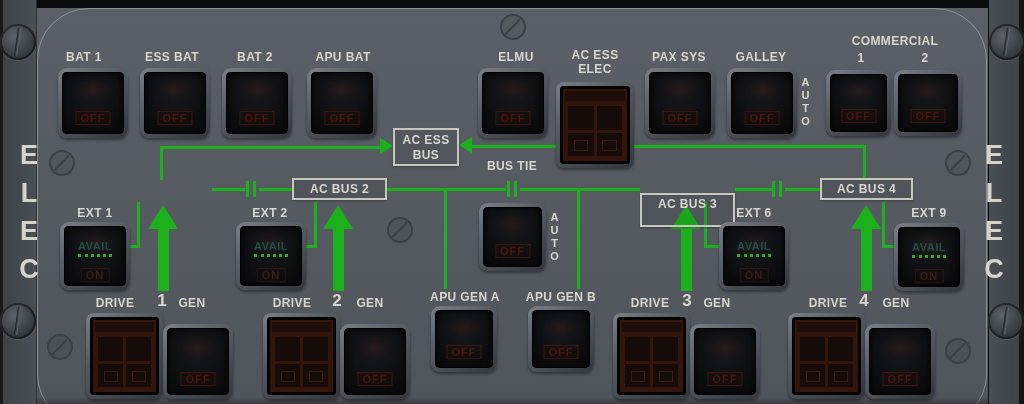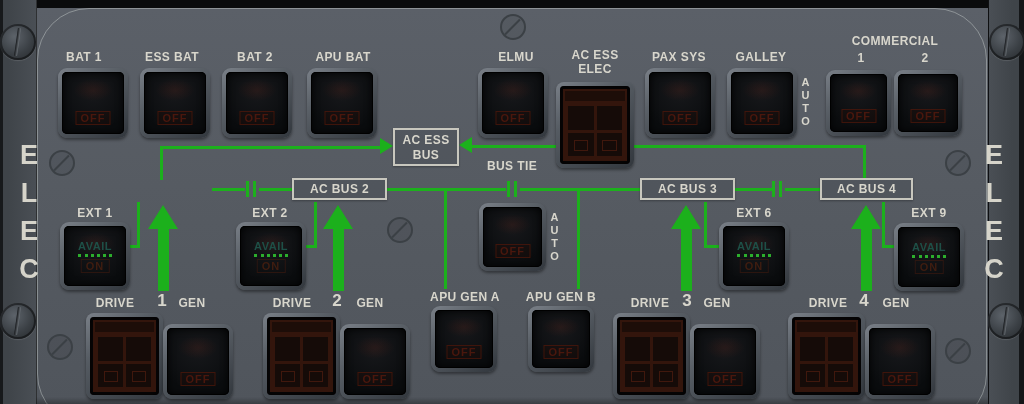--- a/index.html
+++ b/index.html
@@ -48,21 +48,21 @@
   .pb{border-radius:9px;background:linear-gradient(145deg,#7a8088 0%,#5a6067 35%,#32373d 100%);
       box-shadow:0 2px 3px rgba(0,0,0,.4);padding:4px;box-sizing:border-box;}
   .pb .pf{position:relative;width:100%;height:100%;border-radius:5px;
       background:radial-gradient(circle at 50% 32%,#17181b 0%,#0a0c0e 75%);
       box-shadow:inset 0 0 8px #000, inset 0 0 0 1px rgba(0,0,0,.9);}
   .pf::before{content:"";position:absolute;left:18%;top:12%;width:64%;height:34%;
       background:radial-gradient(ellipse,rgba(140,40,18,.14),rgba(0,0,0,0) 70%);}
   .tag{position:absolute;left:50%;transform:translateX(-50%);font-weight:bold;font-size:11px;
       letter-spacing:1px;padding:0 4px;white-space:nowrap;}
   .tag.off{bottom:9px;color:var(--offtxt);border:1px solid rgba(86,24,11,.65);background:rgba(40,10,5,.25);}
-  .tag.on{bottom:13px;color:#3f1d10;border:1px solid rgba(70,28,14,.55);}
+  .tag.on{bottom:4px;color:#3f1d10;border:1px solid rgba(70,28,14,.55);}
   .avail{position:absolute;left:50%;top:24%;transform:translateX(-50%);
       color:var(--availtxt);font-weight:bold;font-size:11px;letter-spacing:.5px;}
   .dots{position:absolute;left:50%;top:46%;transform:translateX(-50%);width:34px;height:0;
       border-bottom:3px dotted #2cae2c;}
   
   .guard{border-radius:8px;background:linear-gradient(145deg,#7a8088 0%,#555b62 35%,#32373d 100%);
       box-shadow:0 2px 3px rgba(0,0,0,.4);padding:4px;box-sizing:border-box;}
   .guard .gf{position:relative;width:100%;height:100%;border-radius:4px;background:#080607;
       box-shadow:inset 0 0 8px #000;padding:3px;box-sizing:border-box;}
   .gframe{width:100%;height:100%;border:2px solid #33150c;box-sizing:border-box;
@@ -160,21 +160,21 @@
   <div class="abs ahead" style="left:671px;top:205px"></div>
   <div class="abs ashaft" style="left:681px;top:227px;height:64px"></div>
   <div class="abs ahead" style="left:851px;top:205px"></div>
   <div class="abs ashaft" style="left:861px;top:227px;height:64px"></div>
 
   <div class="abs busbox dbl" style="left:393px;top:128px;width:66px;height:38px">
     <div>AC ESS</div>
     <div>BUS</div>
   </div>
   <div class="abs busbox single" style="left:292px;top:178px;width:95px;height:22px">AC BUS 2</div>
-  <div class="abs busbox single" style="left:640px;top:178px;width:95px;height:22px">AC BUS 3</div>
+  <div class="abs busbox single" style="left:640px;top:193px;width:95px;height:34px">AC BUS 3</div>
   <div class="abs busbox single" style="left:820px;top:178px;width:93px;height:22px">AC BUS 4</div>
 
   <div class="abs lbl" style="left:84px;top:50px">BAT 1</div>
   <div class="abs lbl" style="left:172px;top:50px">ESS BAT</div>
   <div class="abs lbl" style="left:255px;top:50px">BAT 2</div>
   <div class="abs lbl" style="left:343px;top:50px">APU BAT</div>
   <div class="abs lbl" style="left:516px;top:50px">ELMU</div>
   <div class="abs lbl" style="left:595px;top:48px;text-align:center">
     <div>AC ESS</div>
     <div>ELEC</div>

